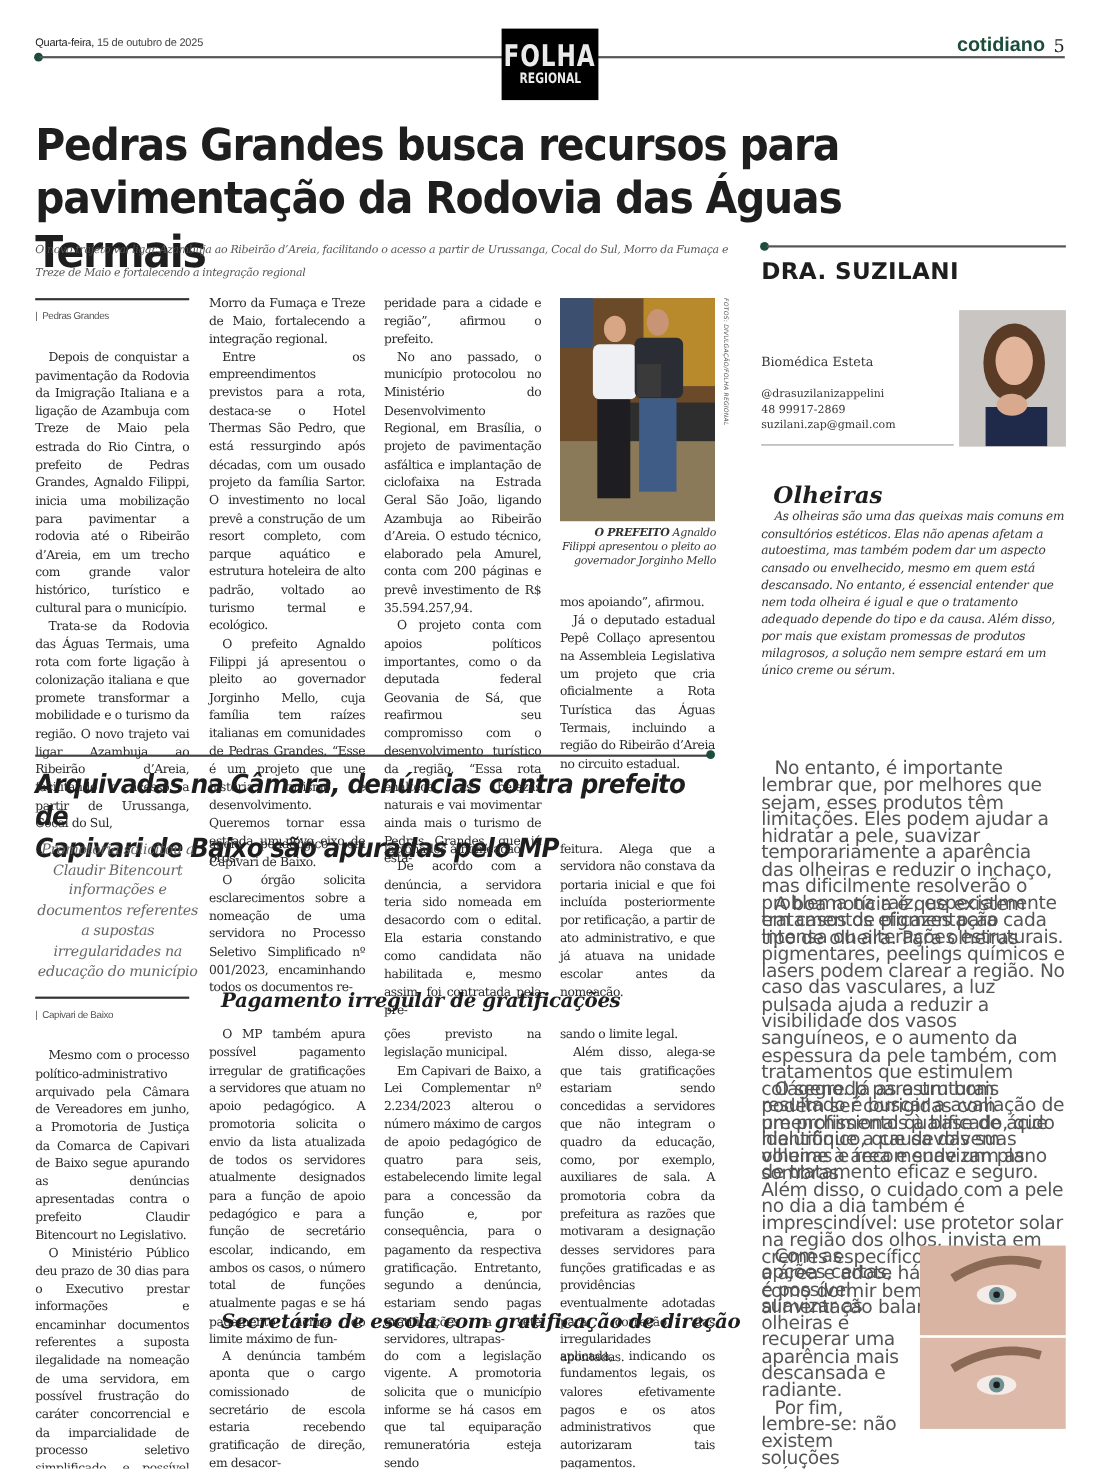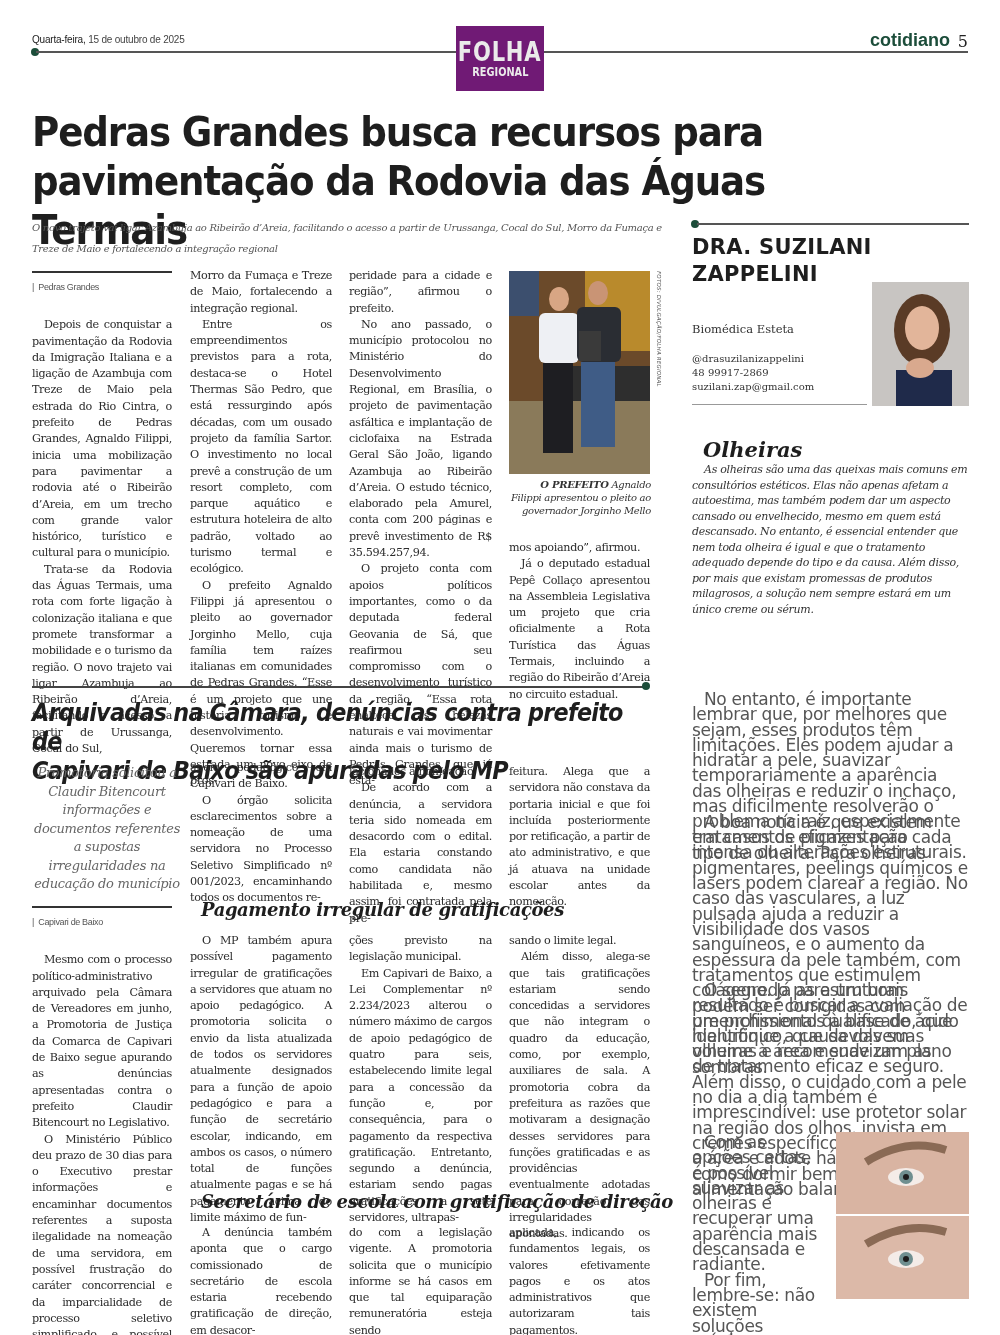--- a/index.html
+++ b/index.html
@@ -6,21 +6,21 @@
   html, body { width: 1000px; height: 1335px; background: #fff; overflow: hidden; }
   body { position: relative; font-family: "DejaVu Serif", serif; color: #2b2b2b; }
 
   .abs { position: absolute; }
 
   
   .hdr-date { left: 32px; top: 34px; font-family: "Liberation Sans", sans-serif; font-size: 10px; color: #444; letter-spacing: -0.2px; }
   .hdr-date b { font-weight: normal; color: #222; }
   .hdr-line { left: 36px; top: 51px; width: 932px; height: 2px; background: #555; }
   .hdr-dot { left: 31px; top: 48px; width: 8px; height: 8px; border-radius: 50%; background: #1c4d3a; }
-  .logo { left: 456px; top: 26px; width: 88px; height: 65px; background: #701a75; display: flex; flex-direction: column; align-items: center; justify-content: center; }
+  .logo { left: 456px; top: 26px; width: 88px; height: 65px; background: #000000; display: flex; flex-direction: column; align-items: center; justify-content: center; }
   .logo-top { font-family: "DejaVu Sans", sans-serif; font-weight: bold; color: #eaeaea; font-size: 27px; letter-spacing: 1px; line-height: 27px; transform: scaleX(0.78); }
   .logo-bot { font-family: "DejaVu Sans", sans-serif; font-weight: bold; color: #eaeaea; font-size: 13px; line-height: 14px; transform: scaleX(0.75); }
   .section { right: 50px; top: 30px; font-family: "Liberation Sans", sans-serif; font-weight: bold; font-size: 18px; color: #1c4d3a; }
   .pagenum { right: 32px; top: 32px; font-family: "DejaVu Serif", serif; font-size: 16px; color: #222; }
 
   
   .h1 { left: 32px; top: 108px; width: 950px; font-family: "DejaVu Sans", sans-serif; font-weight: bold; font-size: 40px; line-height: 49px; color: #1e1e1e; letter-spacing: -1.2px; transform: scaleX(0.93); transform-origin: left top; }
   .deck { left: 32px; top: 217px; width: 640px; font-family: "DejaVu Serif", serif; font-style: italic; font-size: 10px; line-height: 21px; color: #555; letter-spacing: -0.3px; }
 
   .col { position: absolute; font-family: "DejaVu Serif", serif; font-size: 11.2px; line-height: 16.3px; color: #2b2b2b; text-align: justify; letter-spacing: -0.35px; hyphens: manual; }
@@ -167,21 +167,20 @@
   <p class="ni">do com a legislação vigente. A promotoria solicita que o município informe se há casos em que tal equiparação remuneratória esteja sendo</p>
 </div>
 <div class="col" style="left:509px; top:1225px; width:141px;">
   <p class="ni">aplicada, indicando os fundamentos legais, os valores efetivamente pagos e os atos administrativos que autorizaram tais pagamentos.</p>
 </div>
 
 <div class="abs sb-dot"></div>
 <div class="abs sb-line"></div>
 <div class="abs sb-name">
   <div>DRA. SUZILANI</div>
-  <div>ZAPPELINI</div>
 </div>
 <div class="abs sb-role">Biomédica Esteta</div>
 <div class="abs sb-contact">
   <div>@drasuzilanizappelini</div>
   <div>48 99917-2869</div>
   <div>suzilani.zap@gmail.com</div>
 </div>
 <div class="abs sb-rule"></div>
 <div class="abs portrait">
   <svg width="97" height="124" viewBox="0 0 97 124">

